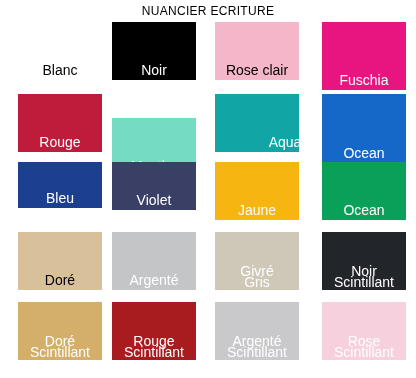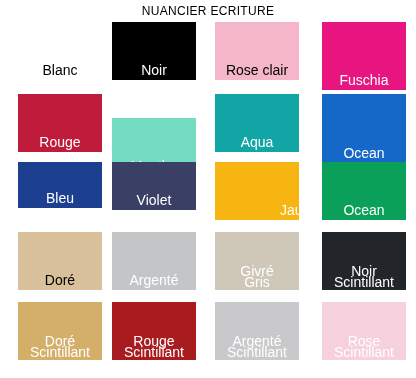--- a/index.html
+++ b/index.html
@@ -80,41 +80,41 @@
         <div class="label inside" style="color: rgb(255, 255, 255);">
           <div>Rouge</div>
         </div>
       </div>
       <div class="swatch" title="Menthe" style="left: 112px; top: 94px; width: 84px; height: 58px; background: rgb(116, 221, 193); margin-top: 24px;">
         <div class="label inside" style="color: rgb(255, 255, 255);">
           <div>Menthe</div>
         </div>
       </div>
       <div class="swatch" title="Aqua" style="left: 215px; top: 94px; width: 84px; height: 58px; background: rgb(18, 165, 165);">
-        <div class="label inside" style="color: rgb(255, 255, 255);">
+        <div class="label inside" style="color: rgb(255, 255, 255); padding-left: 28px;">
           <div>Aqua</div>
         </div>
       </div>
       <div class="swatch" title="Ocean" style="left: 322px; top: 94px; width: 84px; height: 69px; background: rgb(22, 104, 200);">
         <div class="label inside" style="color: rgb(255, 255, 255);">
           <div>Ocean</div>
         </div>
       </div>
       <div class="swatch" title="Bleu" style="left: 18px; top: 162px; width: 84px; height: 46px; background: rgb(28, 63, 143);">
         <div class="label inside" style="color: rgb(255, 255, 255);">
           <div>Bleu</div>
         </div>
       </div>
       <div class="swatch" title="Violet" style="left: 112px; top: 162px; width: 84px; height: 48px; background: rgb(58, 63, 102);">
         <div class="label inside" style="color: rgb(255, 255, 255);">
           <div>Violet</div>
         </div>
       </div>
       <div class="swatch" title="Jaune" style="left: 215px; top: 162px; width: 84px; height: 58px; background: rgb(246, 181, 17);">
-        <div class="label inside" style="color: rgb(255, 255, 255); padding-left: 42px;">
+        <div class="label inside" style="color: rgb(255, 255, 255);">
           <div>Jaune</div>
         </div>
       </div>
       <div class="swatch" title="Vert" style="left: 322px; top: 162px; width: 84px; height: 58px; background: rgb(10, 160, 90);">
         <div class="label inside" style="color: rgb(255, 255, 255);">
           <div>Ocean</div>
         </div>
       </div>
       <div class="swatch" title="Dore" style="left: 18px; top: 232px; width: 84px; height: 58px; background: rgb(216, 192, 154);">
         <div class="label inside" style="color: rgb(0, 0, 0);">

